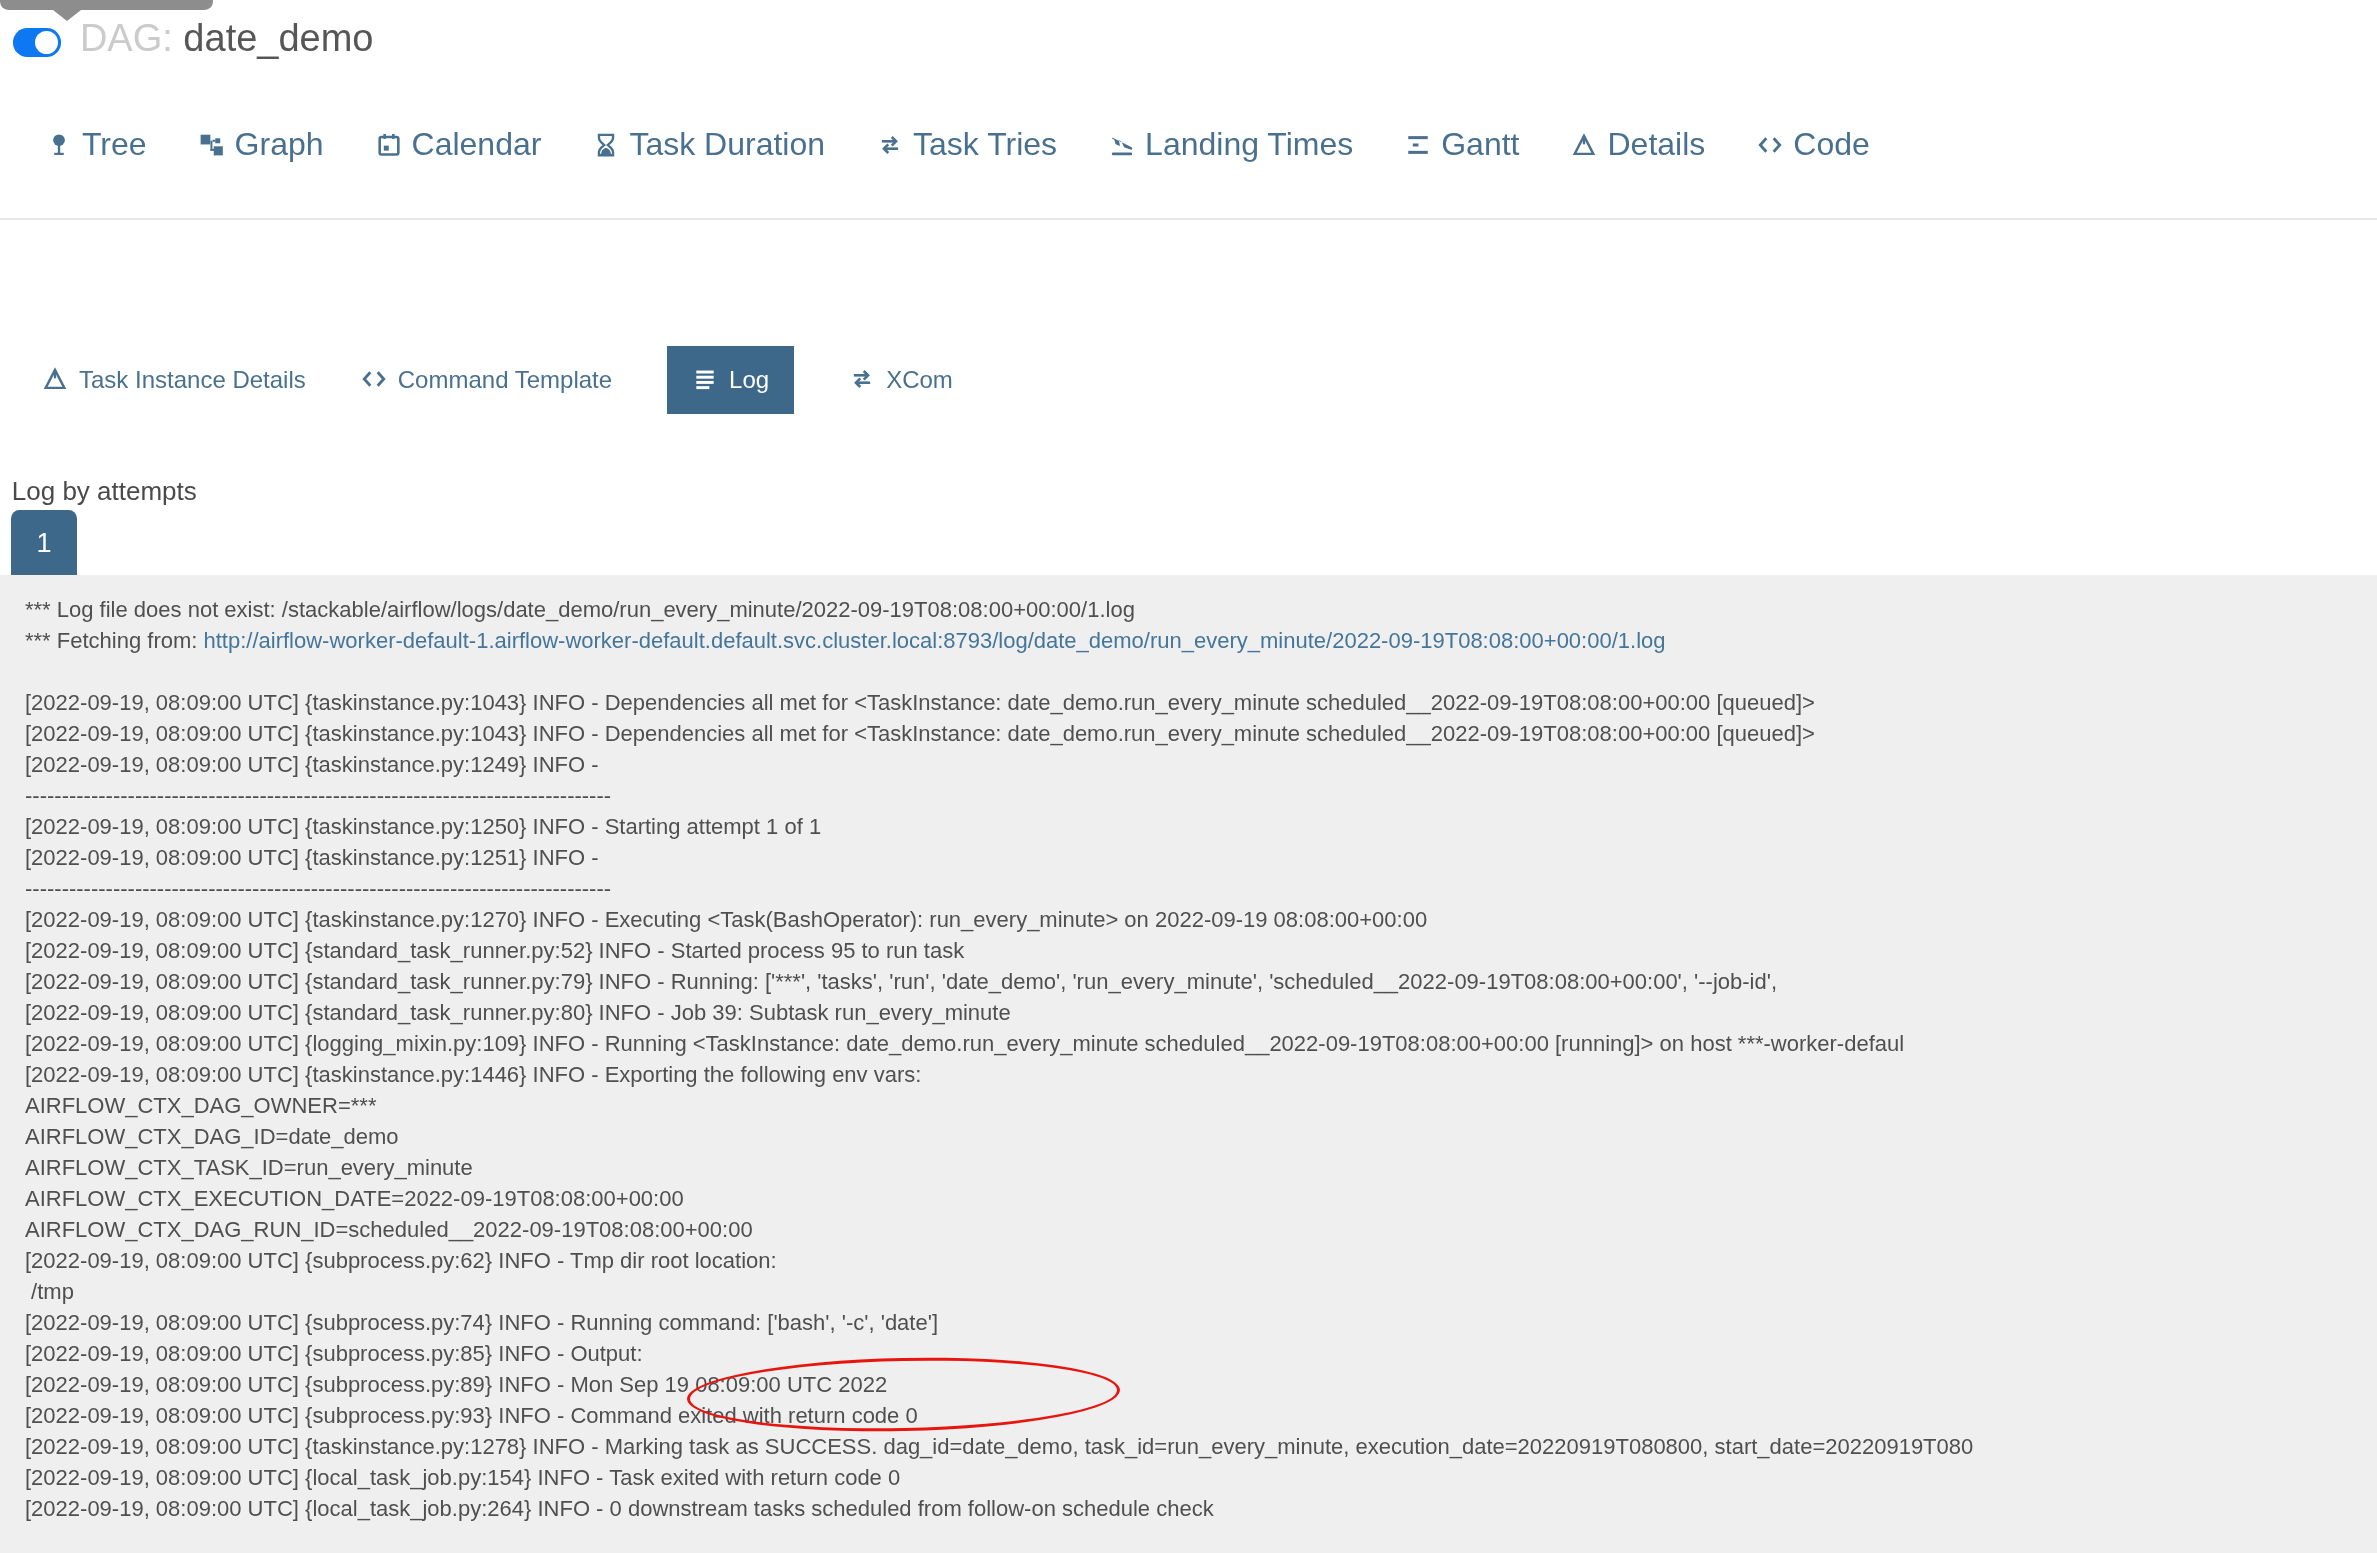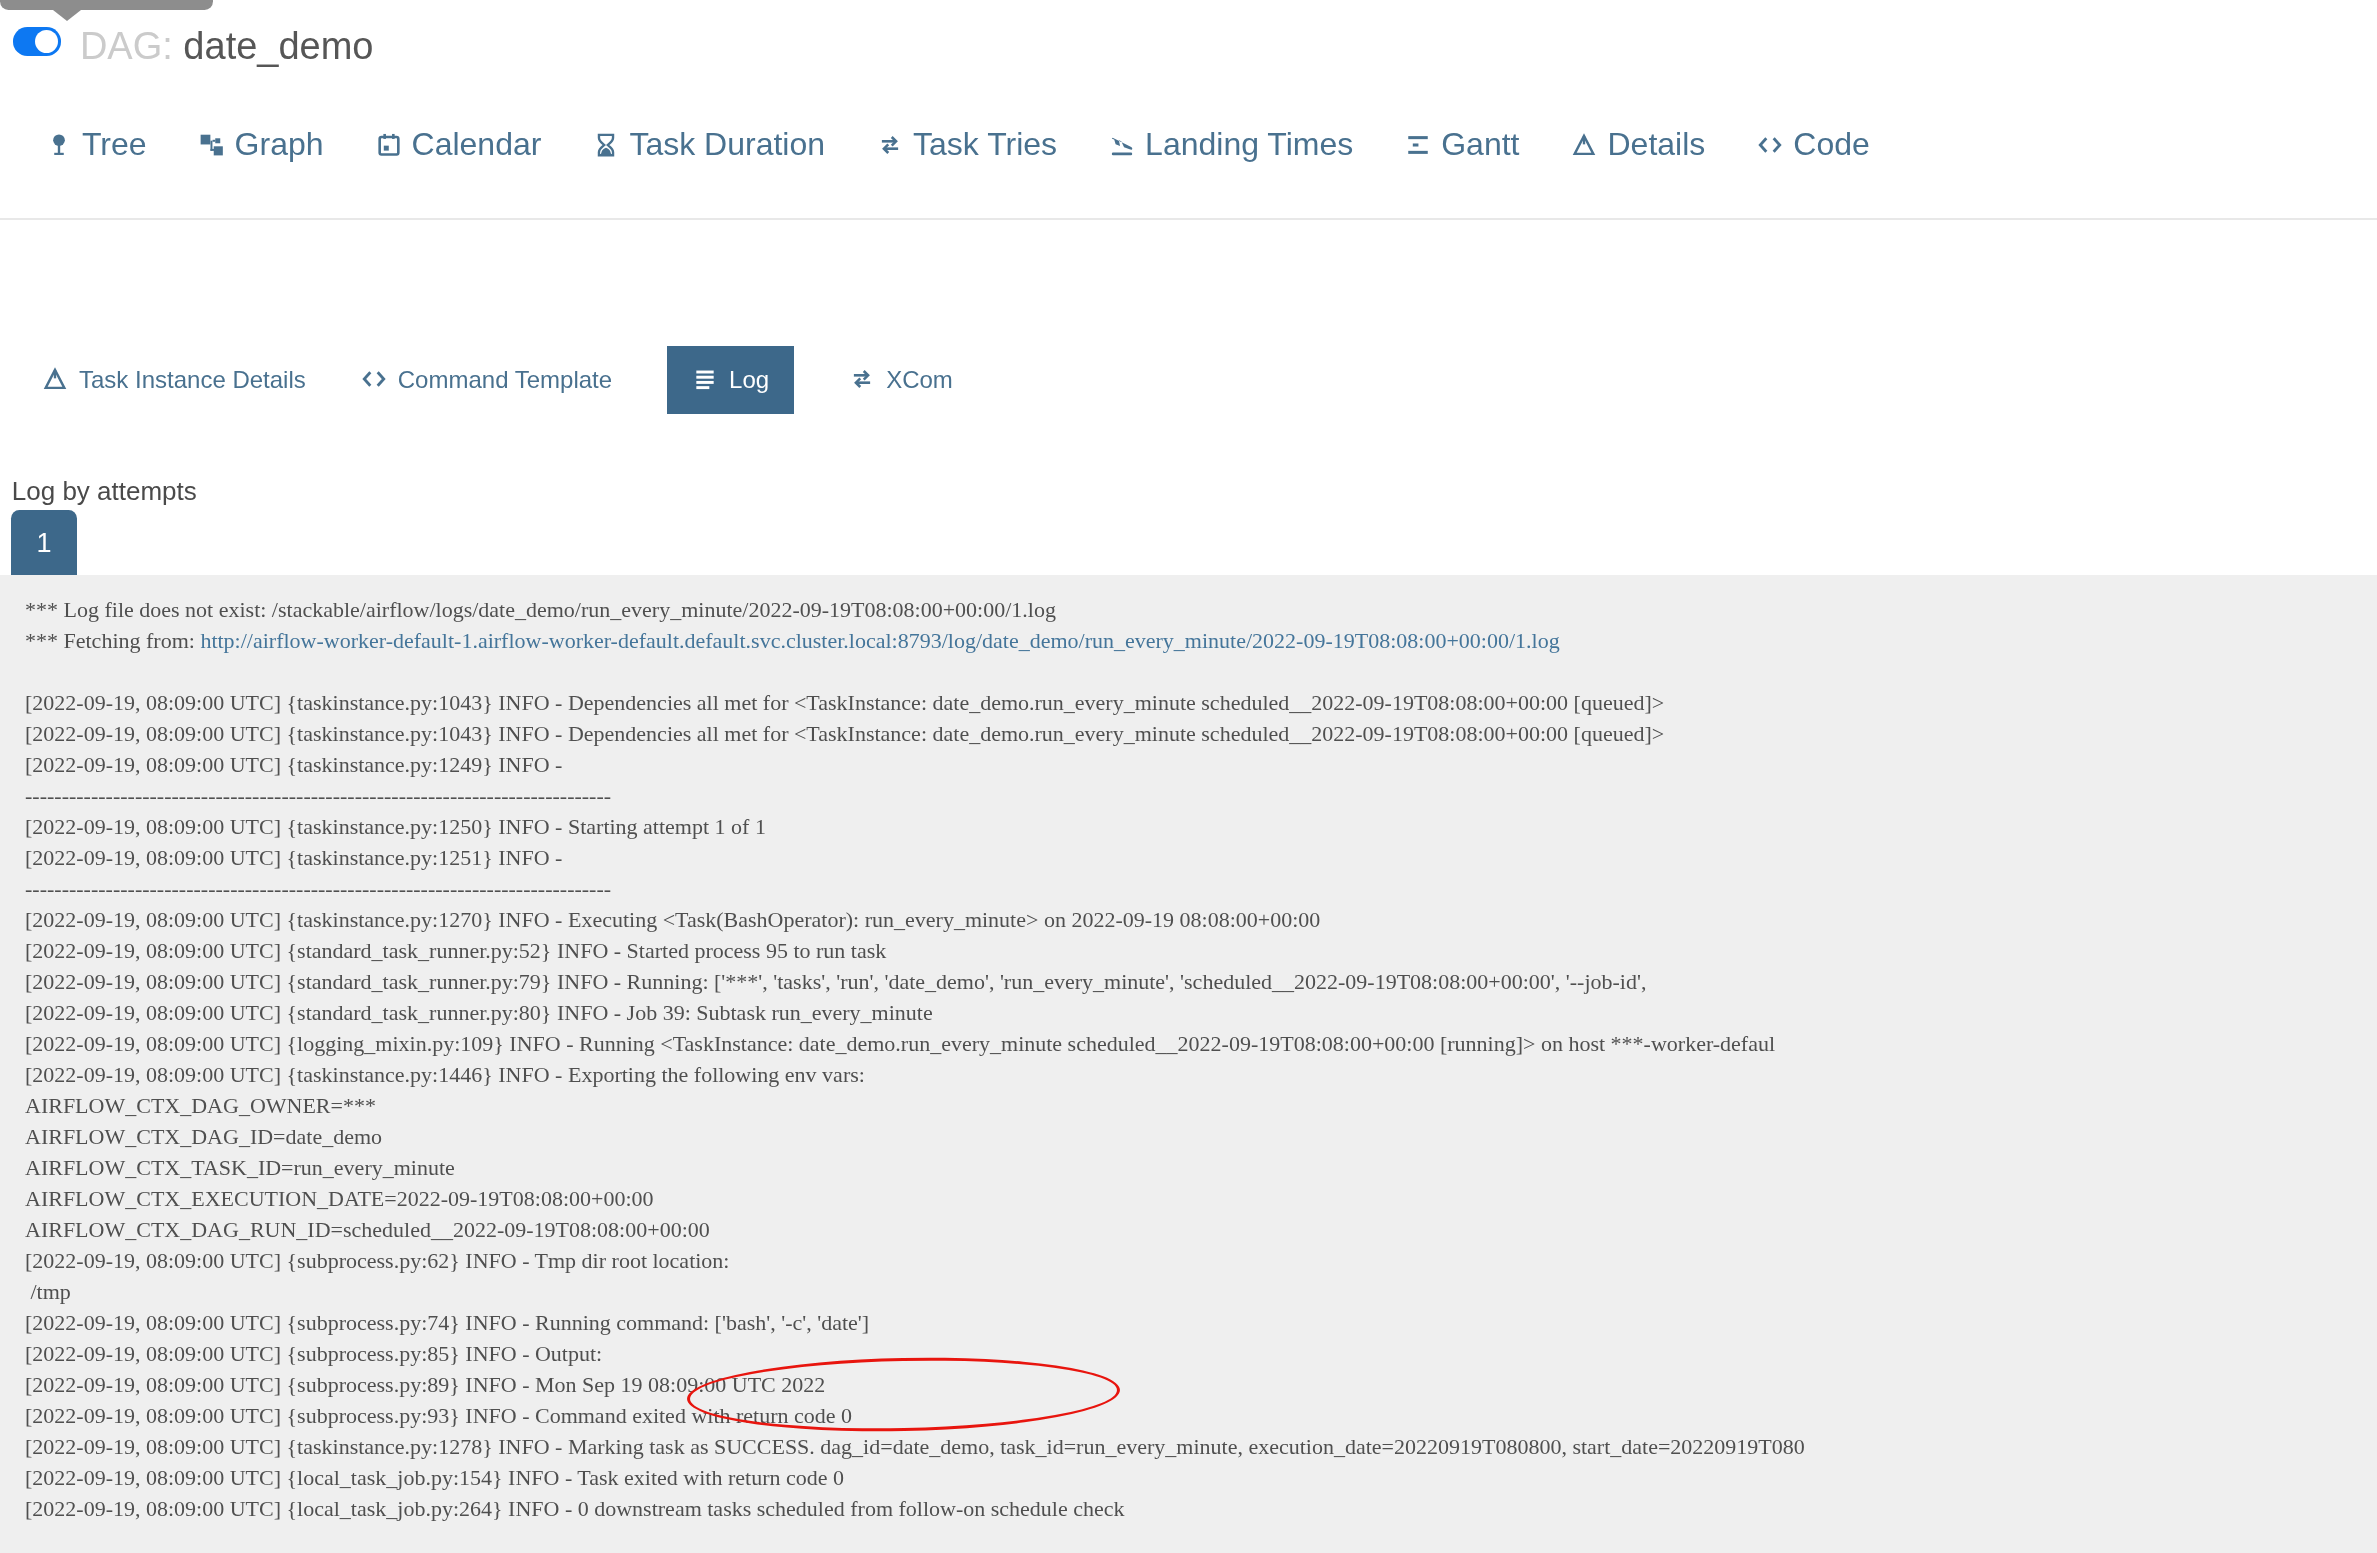--- a/index.html
+++ b/index.html
@@ -5,21 +5,21 @@
   html,body{margin:0;padding:0;background:#fff;}
   .page{position:relative;width:2377px;height:1553px;overflow:hidden;background:#fff;
         font-family:"Liberation Sans",sans-serif;color:#565656;}
 
   
   .tooltip-rect{position:absolute;left:0;top:-8.4px;width:213px;height:18.5px;background:#8d8d8d;border-radius:8.4px;}
   .tooltip-arrow{position:absolute;left:53px;top:10px;width:0;height:0;
                  border-left:14.3px solid transparent;border-right:14.3px solid transparent;border-top:11.8px solid #8d8d8d;}
 
   
-  .header{position:absolute;left:13.4px;top:27px;display:flex;align-items:flex-start;gap:18.5px;}
+  .header{position:absolute;left:13.4px;top:19px;display:flex;align-items:flex-end;gap:18.5px;}
   .toggle{position:relative;width:48px;height:28.6px;border-radius:14.3px;display:inline-block;}
   .toggle .knob{position:absolute;top:2.5px;right:3.4px;width:23.5px;height:23.5px;border-radius:50%;background:#fff;}
   .dag-title{font-size:38px;line-height:38px;}
   .muted{color:#cbcbcb;}
   .strong{color:#565656;}
 
   
   .nav{position:absolute;left:46px;top:126px;display:flex;align-items:center;gap:52px;font-size:32px;}
   .nav-item{display:flex;align-items:center;gap:10px;cursor:pointer;text-decoration:none;}
   .icon{display:inline-flex;width:26px;height:26px;}
@@ -35,21 +35,21 @@
   .subtab.active{background:#3d688a;color:#fff;border-radius:0;padding:20px 25px;}
 
   
   .log-heading{position:absolute;left:11.8px;top:460px;font-size:26px;color:#4a4a4a;margin-top:16px;}
   .attempts{position:absolute;left:11px;top:510px;display:flex;gap:6.7px;}
   .attempt-btn{width:66px;height:66px;background:#3d688a;color:#fff;font-size:27px;
                border:none;border-radius:8.4px 8.4px 0 0;display:flex;align-items:center;justify-content:center;cursor:pointer;}
 
   
   .logbox{position:absolute;left:0;top:575px;width:2377px;height:978px;background:#efefef;overflow:hidden;}
-  .logpre{margin:0;padding:18.5px 0 0 25px;font-family:Liberation Serif, serif;
+  .logpre{margin:0;padding:18.5px 0 0 25px;font-family:Liberation Sans, sans-serif;
           font-size:22px;line-height:31px;color:#4f4f4f;white-space:pre;}
   .log-line{height:31px;white-space:pre;}
   .log-line a{text-decoration:none;cursor:pointer;}
   .annotation-ellipse{position:absolute;left:687px;top:783px;width:427px;height:67px;
                       border:3.4px solid #e8150e;border-radius:50%;transform:rotate(-1.2deg);pointer-events:none;}
 </style>
 </head>
 <body>
 
 <div class="page">

